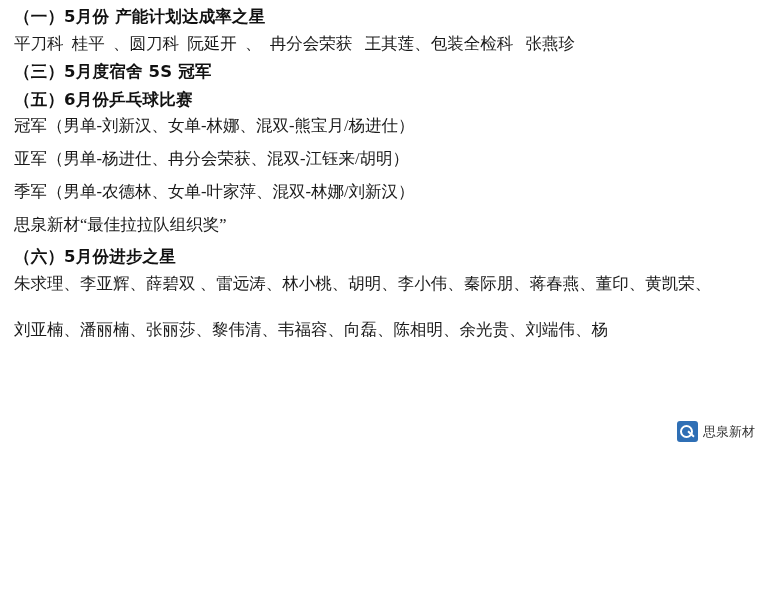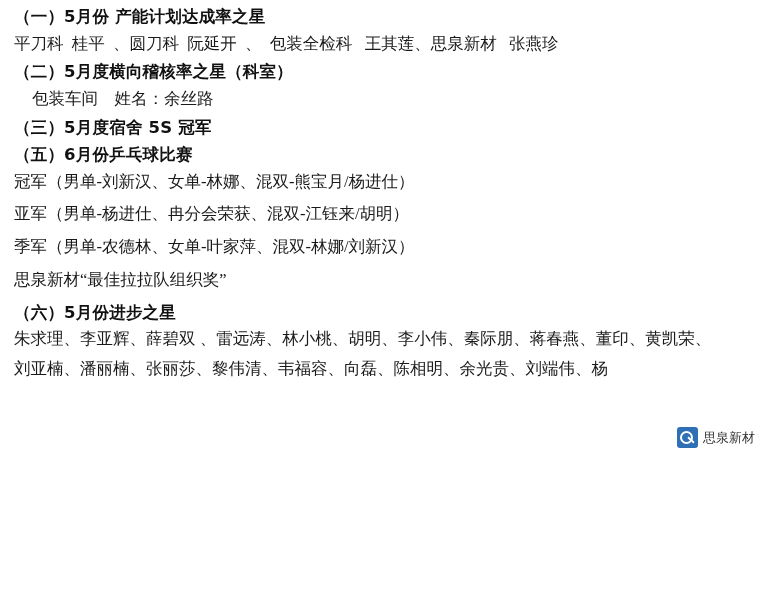--- a/index.html
+++ b/index.html
@@ -35,30 +35,30 @@
     font-family: "Liberation Serif", "DejaVu Serif", serif;
     font-size: 16.5px;
     line-height: 1.62;
     margin: 0 0 2px 0;
     color: #1a1a1a;
     white-space: pre-wrap;
   }
   .body-line.indent {
     text-indent: 18px;
   }
-  .gap-sm { margin-bottom: 3px; }
+  .gap-sm { margin-bottom: 19px; }
   .gap-md { margin-bottom: 6px; }
 
   .block { margin-bottom: 2px; }
 
   
   .watermark {
     position: absolute;
     right: 8px;
-    bottom: 0;
+    bottom: 6px;
     display: flex;
     align-items: center;
     gap: 5px;
     background: #ffffff;
     padding: 2px 4px;
   }
   .wm-logo {
     width: 21px;
     height: 21px;
     border-radius: 3px;
@@ -90,27 +90,23 @@
     white-space: nowrap;
   }
 </style>
 </head>
 <body>
 
 <div class="page">
 
   <div class="block">
     <div class="section-head">（一）5月份  产能计划达成率之星</div>
-    <div class="body-line">平刀科  桂平  、圆刀科  阮延开  、  包装全检科   王其莲、思泉新材   张燕珍</div>
+    <div class="body-line">平刀科  桂平  、圆刀科  阮延开  、  冉分会荣获   王其莲、包装全检科   张燕珍</div>
   </div>
 
-  <div class="block">
-    <div class="section-head">（二）5月度横向稽核率之星（科室）</div>
-    <div class="body-line indent">包装车间    姓名：余丝路</div>
-  </div>
 
   <div class="block">
     <div class="section-head">（三）5月度宿舍 5S 冠军</div>
   </div>
 
   <div class="block">
   </div>
 
   <div class="block">
     <div class="section-head">（五）6月份乒乓球比赛</div>

